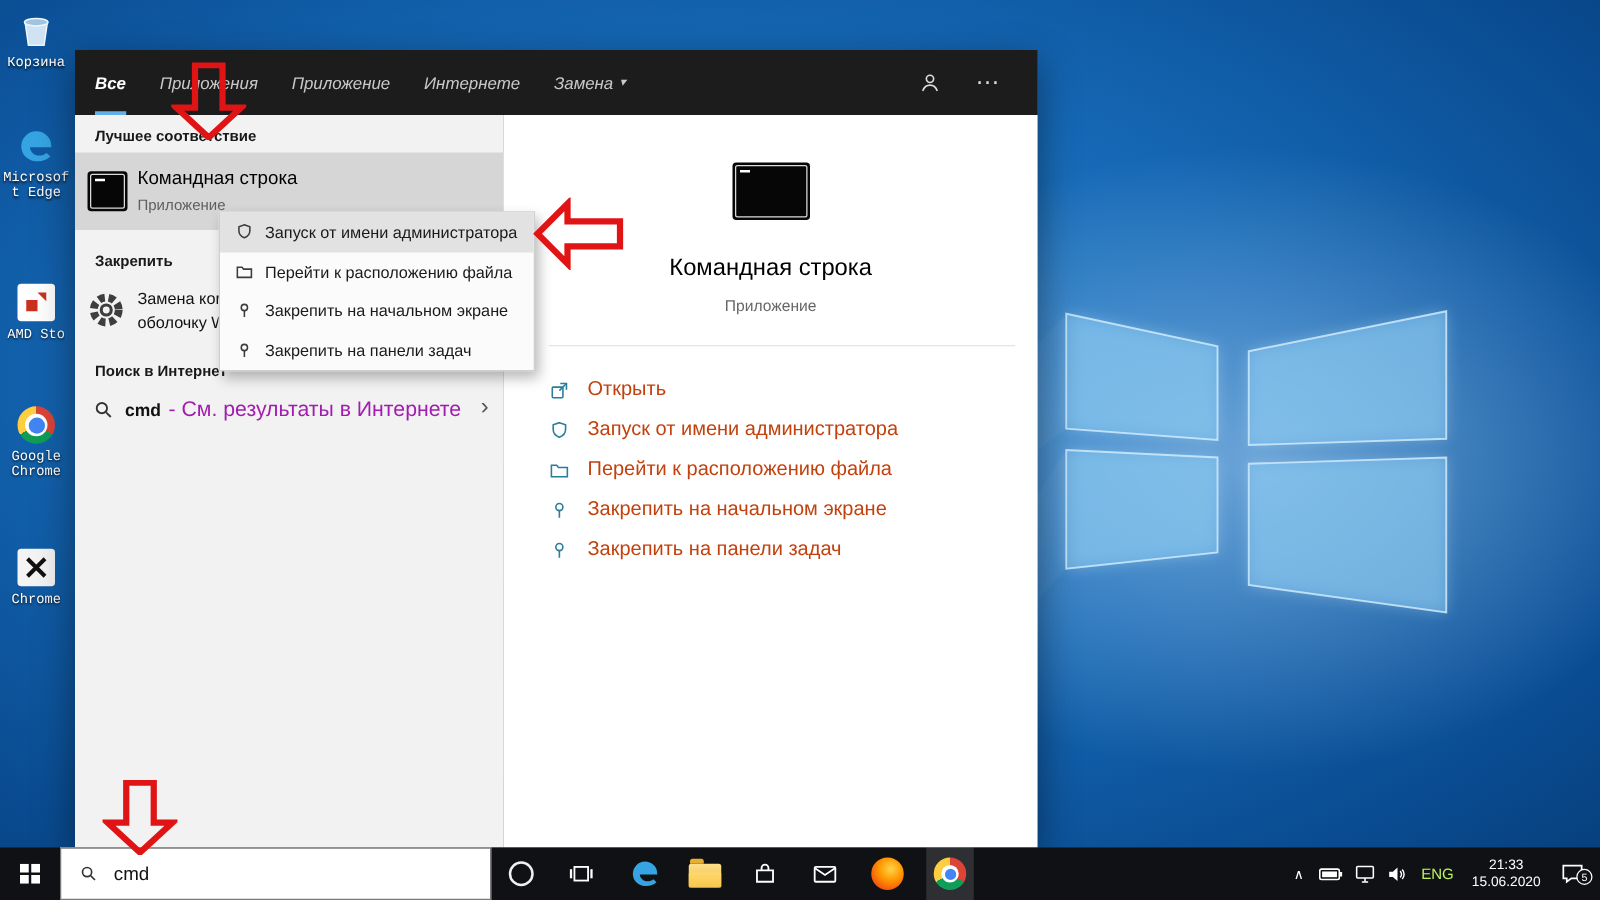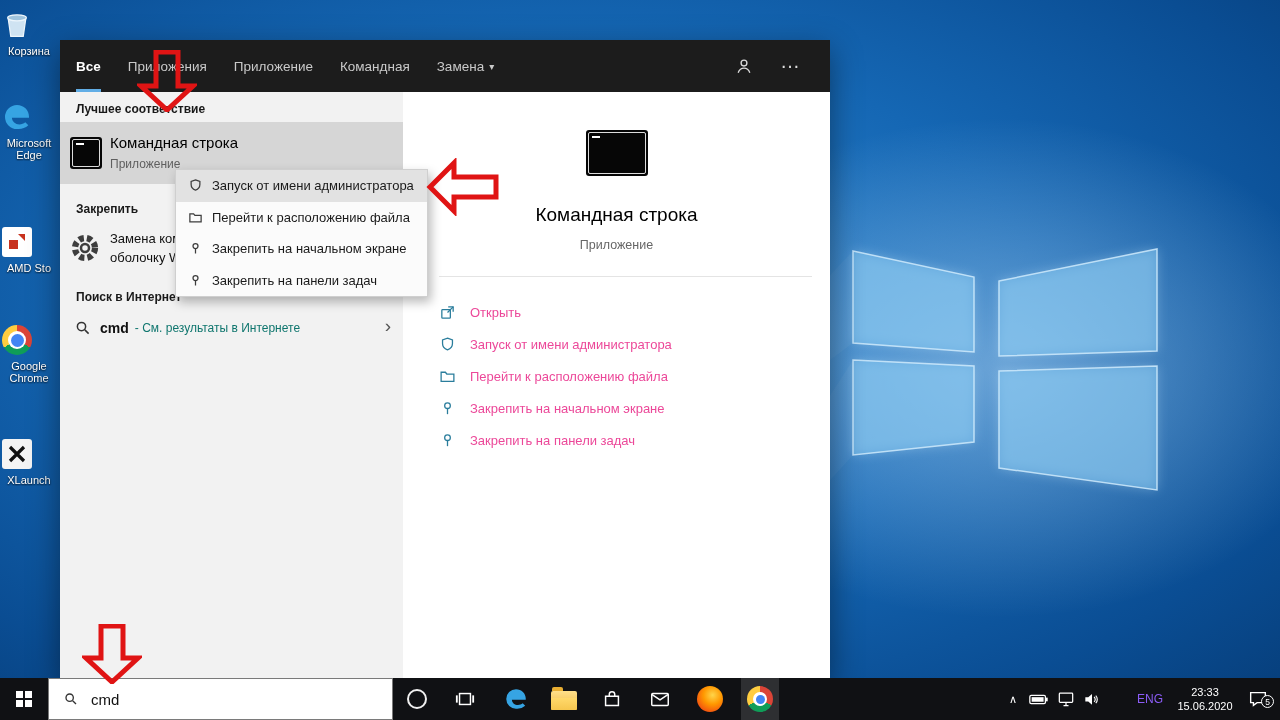--- a/index.html
+++ b/index.html
@@ -5,34 +5,34 @@
   html,body{margin:0;padding:0;background:#000;}
   *{box-sizing:border-box;}
   #screen{position:relative;width:1280px;height:720px;overflow:hidden;
           font-family:"Liberation Sans",sans-serif;background:#0b57a3;}
 
   
   #wallpaper{position:absolute;left:0;top:0;z-index:0;}
 
   
   .dicon{position:absolute;left:0;width:58px;display:flex;flex-direction:column;
-         z-index:5;cursor:default;}
+         align-items:center;z-index:5;cursor:default;font-family:Liberation Mono, monospace;}
   .dicon .ic{width:34px;height:34px;display:flex;align-items:center;justify-content:center;}
   .dlabel{margin-top:3px;font-size:11px;color:#fff;text-align:center;line-height:12px;
           text-shadow:0 1px 2px rgba(0,0,0,.9);max-height:24px;overflow:hidden;word-break:break-word;}
   .xl{width:30px;height:30px;background:#f4f4f4;border-radius:3px;display:flex;align-items:center;justify-content:center;}
   .amdic{width:30px;height:30px;background:#fff;border-radius:3px;display:flex;align-items:center;justify-content:center;}
 
   
   #flyout{position:absolute;left:60px;top:40px;width:770px;height:638px;z-index:20;
           box-shadow:0 10px 30px rgba(0,0,0,.45);}
   #flyout-header{position:absolute;left:0;top:0;width:100%;height:52px;background:#1c1c1c;
                  display:flex;align-items:stretch;padding:0 30px 0 16px;}
   .tab{display:flex;align-items:center;font-size:13.5px;color:#c9c9c9;margin-right:27px;
-       border-bottom:3px solid transparent;padding-top:3px;cursor:pointer;white-space:nowrap;}
+       border-bottom:3px solid transparent;padding-top:3px;cursor:pointer;white-space:nowrap;font-style:italic;}
   .tab.active{color:#fff;font-weight:bold;border-bottom-color:#62aee6;}
   .tab .dd{margin-left:5px;font-size:10px;color:#c9c9c9;}
   #hdr-right{margin-left:auto;display:flex;align-items:center;gap:26px;}
   .hdr-ic{color:#dcdcdc;display:flex;align-items:center;cursor:pointer;}
   .hdr-dots{font-size:20px;color:#dcdcdc;position:relative;top:-5px;cursor:pointer;}
 
   #results-col{position:absolute;left:0;top:52px;width:343px;height:586px;background:#f2f2f2;}
   #preview-col{position:absolute;left:343px;top:52px;width:427px;height:586px;background:#ffffff;}
 
   .sec-label{position:absolute;left:16px;font-size:12px;font-weight:bold;color:#191919;}
@@ -46,32 +46,32 @@
 
   #settings-row{position:absolute;left:0;top:132px;width:343px;height:48px;cursor:pointer;}
   #settings-row .ic{position:absolute;left:10px;top:9px;}
   .set-line1{position:absolute;left:50px;top:7px;font-size:13px;color:#111;white-space:nowrap;}
   .set-line2{position:absolute;left:50px;top:26px;font-size:13px;color:#111;white-space:nowrap;}
 
   #web-row{position:absolute;left:0;top:218px;width:343px;height:36px;cursor:pointer;}
   #web-row .ic{position:absolute;left:14px;top:9px;color:#333;}
   #web-text{position:absolute;left:40px;top:0;height:36px;display:flex;align-items:center;}
   #web-query{font-size:14px;font-weight:bold;color:#111;}
-  #web-suffix{font-size:12px;color:#0f766e;margin-left:6px;white-space:nowrap;}
+  #web-suffix{font-size:17px;color:#a21caf;margin-left:6px;white-space:nowrap;}
   #web-chev{position:absolute;right:12px;top:5px;font-size:19px;color:#555;}
 
   
   #big-icon{position:absolute;left:50%;margin-left:-31px;top:38px;width:62px;height:46px;}
   #pv-title{position:absolute;left:0;width:100%;top:112px;text-align:center;font-size:19px;color:#000;}
   #pv-sub{position:absolute;left:0;width:100%;top:146px;text-align:center;font-size:12.5px;color:#666;}
   #pv-divider{position:absolute;left:36px;right:18px;top:184px;height:1px;background:#e4e4e4;}
   #pv-actions{position:absolute;left:36px;right:12px;top:204px;}
   .pv-act{height:32px;display:flex;align-items:center;cursor:pointer;}
   .pv-act .ic{width:18px;height:18px;margin-right:13px;color:#2a7d9c;display:flex;align-items:center;}
-  .pv-act .lbl{font-size:13px;color:#ec4899;white-space:nowrap;text-align:right;}
+  .pv-act .lbl{font-size:16px;color:#c2410c;white-space:nowrap;text-align:right;}
 
   
   #ctx-menu{position:absolute;left:115px;top:129px;width:253px;background:#fbfbfb;
             border:1px solid #cfcfcf;box-shadow:3px 5px 10px rgba(0,0,0,.28);z-index:30;}
   .ctx-item{height:31.5px;display:flex;align-items:center;padding-left:12px;cursor:pointer;}
   .ctx-item.hl{background:#e2e2e2;}
   .ctx-item .ic{width:15px;height:15px;margin-right:9px;color:#3d3d3d;display:flex;align-items:center;}
   .ctx-item .lbl{font-size:13px;color:#1a1a1a;white-space:nowrap;}
 
   
@@ -92,21 +92,21 @@
   .firefox{width:26px;height:26px;border-radius:50%;
            background:radial-gradient(circle at 60% 35%,#ffd54a 0%,#ff9800 40%,#f3560f 75%,#d6400c 100%);}
   .tfolder{width:26px;height:19px;background:linear-gradient(180deg,#ffe08a,#efb73e);border-radius:2px;position:relative;margin-top:3px;}
   .tfolder::before{content:'';position:absolute;top:-4px;left:1px;width:11px;height:4px;background:#e8ae32;border-radius:2px 2px 0 0;}
   .tfolder::after{content:'';position:absolute;left:0;right:0;bottom:0;height:12px;
                   background:linear-gradient(180deg,#ffd96b,#f6c64e);border-radius:1px;}
   #tb-chrome{background:rgba(255,255,255,.13);}
   #tray{position:absolute;right:0;top:0;height:42px;display:flex;align-items:center;gap:6px;padding-right:8px;}
   .tray-ic{display:flex;align-items:center;justify-content:center;color:#fff;cursor:pointer;}
   .tray-chev{font-size:11px;color:#fff;width:18px;text-align:center;}
-  #tray-lang{font-size:12px;color:#8b5cf6;width:32px;text-align:center;margin-left:26px;}
+  #tray-lang{font-size:12px;color:#bef264;width:32px;text-align:center;}
   #tray-clock{width:66px;text-align:center;color:#fff;font-size:11px;line-height:14px;}
   #action-center{position:relative;width:28px;}
   #ac-badge{position:absolute;right:-2px;bottom:2px;width:13px;height:13px;border:1px solid #fff;
             border-radius:50%;font-size:8.5px;color:#fff;display:flex;align-items:center;justify-content:center;background:#101114;}
 </style>
 </head>
 <body>
 
 <div id="screen">
 
@@ -179,36 +179,36 @@
     <span class="dlabel">Google Chrome</span>
   </div>
   <div class="dicon" style="top:437px">
     <span class="ic">
       <span class="xl">
           <svg width="20" height="20" viewBox="0 0 20 20">
             <path d="M3 3 L17 17 M17 3 L3 17" stroke="#111" stroke-width="3.2"></path>
           </svg>
         </span>
     </span>
-    <span class="dlabel">XLaunch</span>
+    <span class="dlabel">Chrome</span>
   </div>
 
   <div id="flyout">
     <div id="flyout-header">
       <span class="tab active">
           <span>Все</span>
         </span>
       <span class="tab">
           <span>Приложения</span>
         </span>
       <span class="tab">
           <span>Приложение</span>
         </span>
       <span class="tab">
-          <span>Командная</span>
+          <span>Интернете</span>
         </span>
       <span class="tab">
           <span>Замена</span>
           <span class="dd">▾</span>
         </span>
       <span id="hdr-right">
         <span class="hdr-ic">
           <svg width="20" height="20" viewBox="0 0 24 24" fill="none" stroke="#dcdcdc" stroke-width="1.6">
               <circle cx="12" cy="8.5" r="3.5"></circle>
               <path d="M5 20c1.5-4 4-5.5 7-5.5s5.5 1.5 7 5.5"></path>
@@ -429,21 +429,21 @@
           </svg>
       </span>
       <span class="tray-ic">
         <svg width="20" height="20" viewBox="0 0 24 24">
             <path d="M4 10v5h3.5L12 19V6L7.5 10z" fill="#fff"></path>
             <path d="M14.5 9.5a4 4 0 0 1 0 6M16.5 8a6.5 6.5 0 0 1 0 9" fill="none" stroke="#fff" stroke-width="1.4"></path>
           </svg>
       </span>
       <span id="tray-lang">ENG</span>
       <span id="tray-clock">
-        <div>23:33</div>
+        <div>21:33</div>
         <div>15.06.2020</div>
       </span>
       <span class="tray-ic" id="action-center">
         <svg width="22" height="22" viewBox="0 0 24 24" fill="none" stroke="#fff" stroke-width="1.5">
             <path d="M4 5h16v11h-9l-4 3v-3H4z"></path>
           </svg>
         <span id="ac-badge">5</span>
       </span>
     </div>
   </div>

